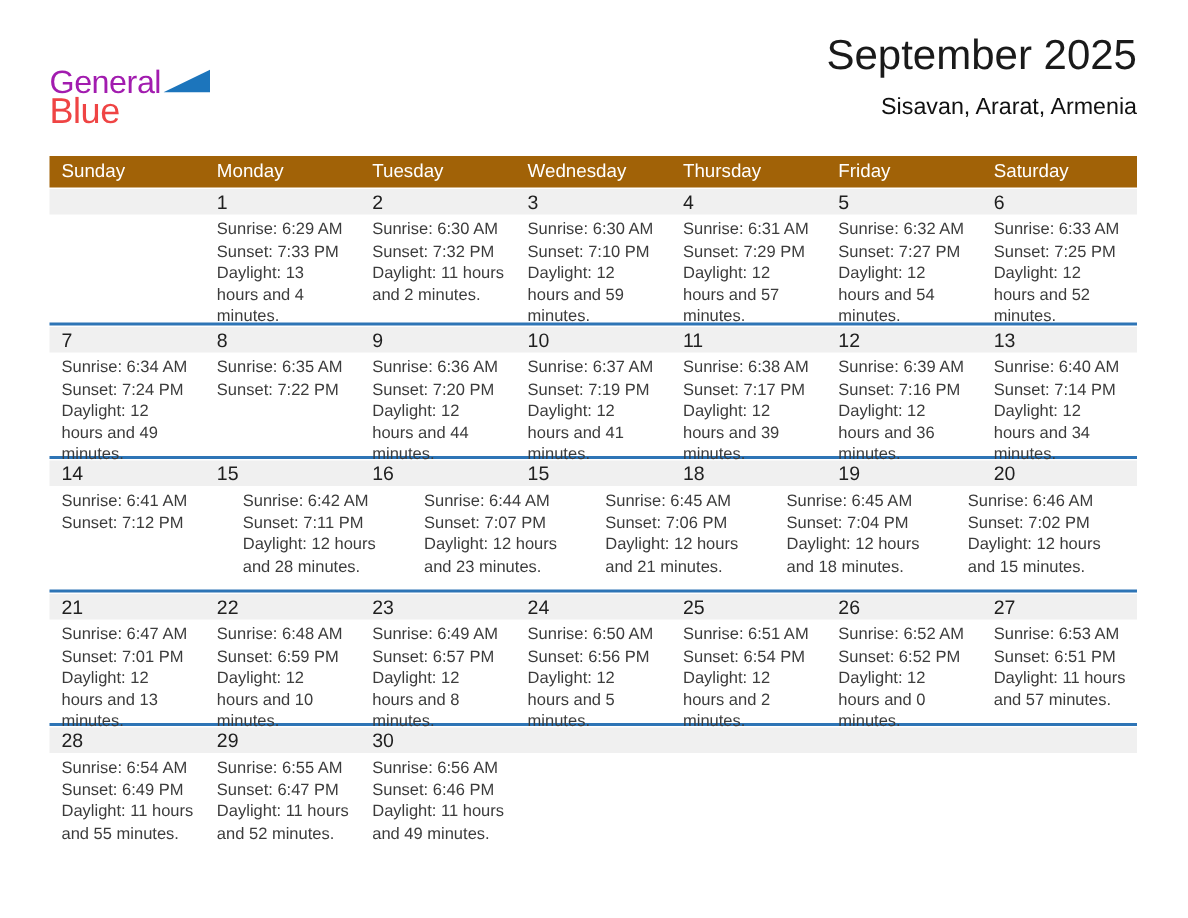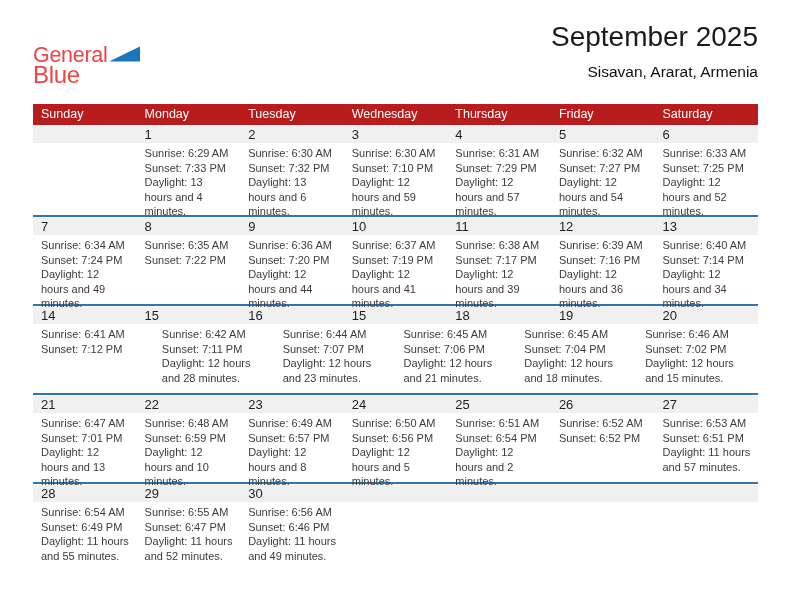--- a/index.html
+++ b/index.html
@@ -6,32 +6,32 @@
   html, body { background: #ffffff; }
   body {
     width: 792px; height: 612px;
     font-family: "Liberation Sans", sans-serif;
     position: relative; overflow: hidden;
   }
   .page { position: absolute; inset: 0; }
 
   
   .logo { position: absolute; left: 33px; top: 45px; width: 107px; }
-  .logo-line1 { font-size: 21.5px; color: #ef4444; letter-spacing: -0.3px; line-height: 20px; }
+  .logo-line1 { font-size: 21.5px; color: #a21caf; letter-spacing: -0.3px; line-height: 20px; }
   .logo-tri { position: absolute; left: 76px; top: 1px; }
   .logo-line2 { font-size: 24px; color: #ef4444; letter-spacing: -0.3px; line-height: 19px; text-align: left; width: 107px; }
 
   
   .title-block { position: absolute; right: 34px; top: 20px; text-align: right; }
   .cal-title { font-size: 28px; color: #1a1a1a; font-weight: 400; line-height: 34px; }
   .cal-subtitle { font-size: 15.5px; color: #111; font-weight: 400; margin-top: 9px; }
 
   
   .calendar { position: absolute; left: 33px; top: 104px; width: 725px; }
-  .cal-header { display: flex; background: #b91c1c; height: 21px; }
+  .cal-header { display: flex; background: #a16207; height: 21px; }
   .cal-header .hcell {
     flex: 1 1 0; color: #ffffff; font-size: 12.5px; line-height: 21px;
     padding-left: 8px; overflow: hidden; white-space: nowrap;
   }
   .week { height: 89px; }
   .week + .week { border-top: 2px solid #2e75b6; }
   .band { display: flex; background: #f0f0f0; height: 17px; margin-top: 1px; }
   .band .bcell {
     flex: 1 1 0; font-size: 13px; line-height: 17px; color: #1f1f1f; padding-left: 8px;
   }
@@ -83,21 +83,21 @@
           <div class="texts">
             <div class="tcell"></div>
             <div class="tcell">
               <div>Sunrise: 6:29 AM</div>
               <div>Sunset: 7:33 PM</div>
               <div>Daylight: 13 hours and 4 minutes.</div>
             </div>
             <div class="tcell">
               <div>Sunrise: 6:30 AM</div>
               <div>Sunset: 7:32 PM</div>
-              <div>Daylight: 13 hours and 6 minutes.</div>
+              <div>Daylight: 11 hours and 2 minutes.</div>
             </div>
             <div class="tcell">
               <div>Sunrise: 6:30 AM</div>
               <div>Sunset: 7:10 PM</div>
               <div>Daylight: 12 hours and 59 minutes.</div>
             </div>
             <div class="tcell">
               <div>Sunrise: 6:31 AM</div>
               <div>Sunset: 7:29 PM</div>
               <div>Daylight: 12 hours and 57 minutes.</div>
@@ -235,20 +235,21 @@
               <div>Daylight: 12 hours and 5 minutes.</div>
             </div>
             <div class="tcell">
               <div>Sunrise: 6:51 AM</div>
               <div>Sunset: 6:54 PM</div>
               <div>Daylight: 12 hours and 2 minutes.</div>
             </div>
             <div class="tcell">
               <div>Sunrise: 6:52 AM</div>
               <div>Sunset: 6:52 PM</div>
+              <div>Daylight: 12 hours and 0 minutes.</div>
             </div>
             <div class="tcell">
               <div>Sunrise: 6:53 AM</div>
               <div>Sunset: 6:51 PM</div>
               <div>Daylight: 11 hours and 57 minutes.</div>
             </div>
           </div>
         </div>
         <div class="week">
           <div class="band">

